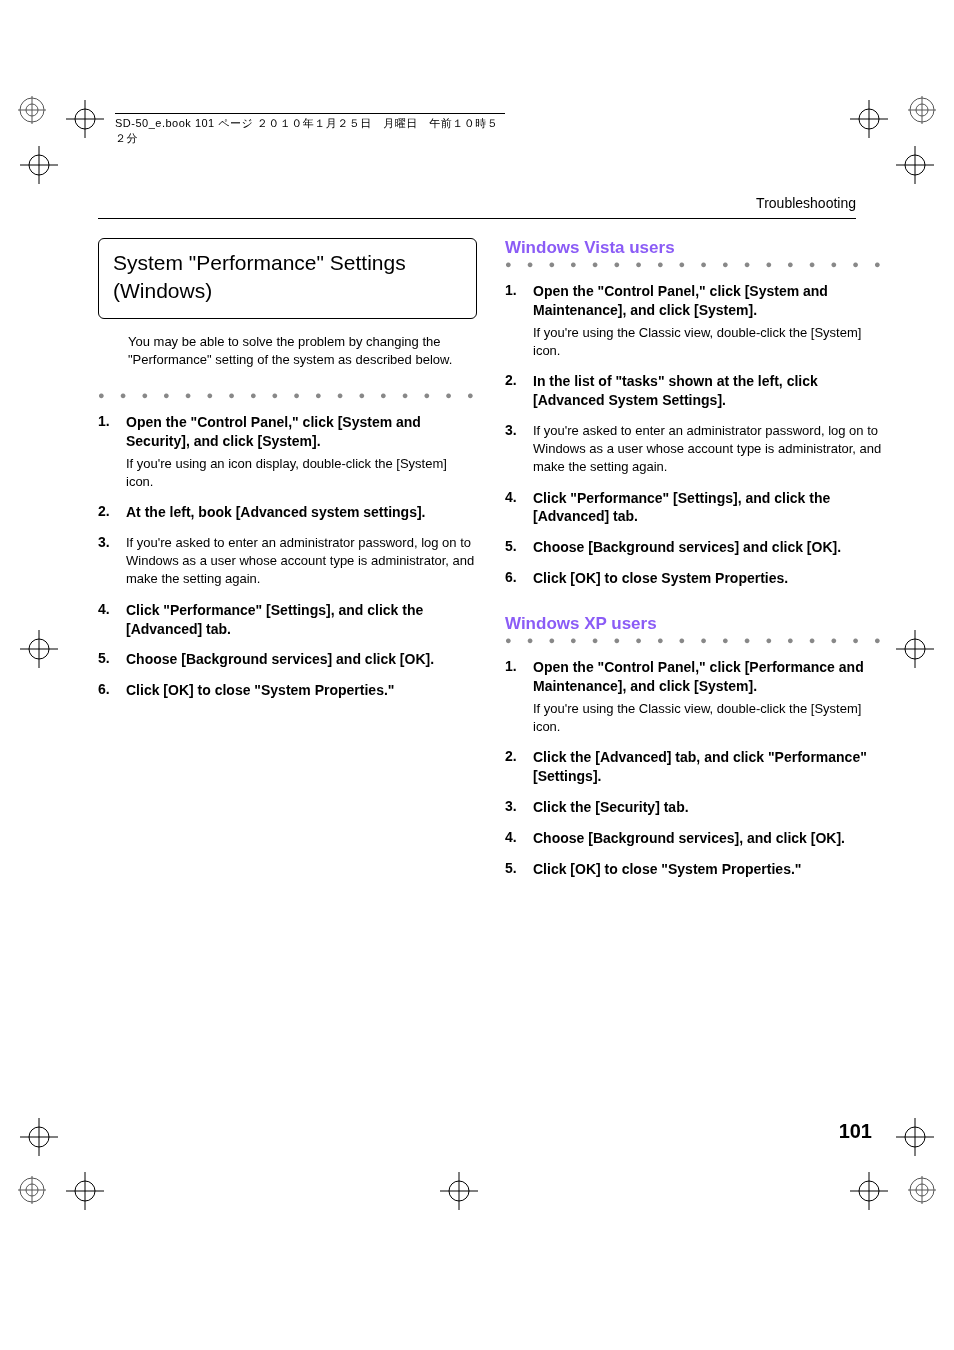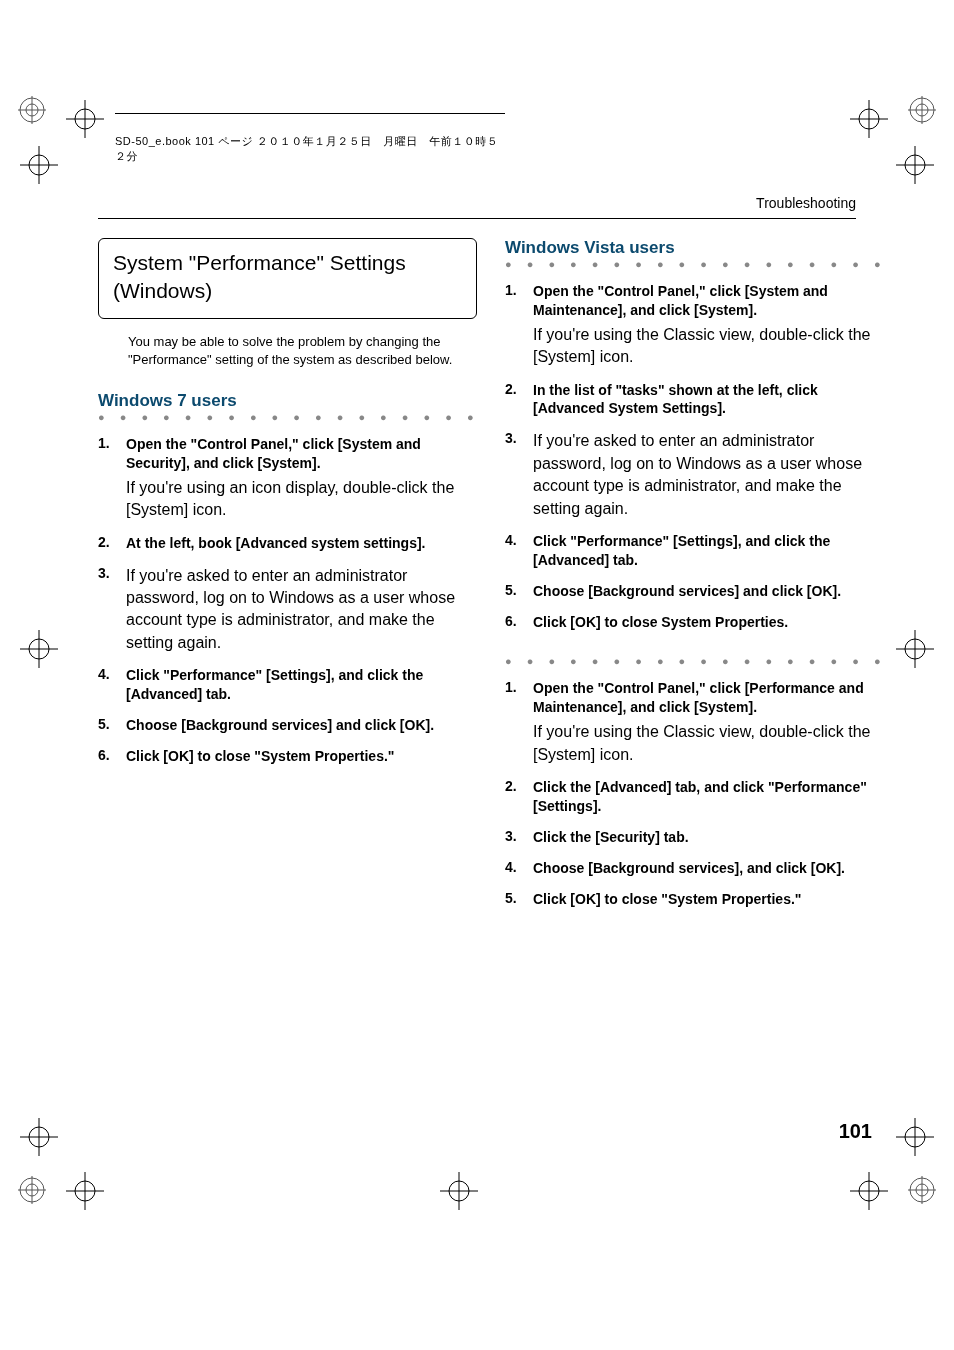--- a/index.html
+++ b/index.html
@@ -23,21 +23,21 @@
     width: 38px;
     height: 38px;
   }
   .top-meta {
     position: absolute;
     left: 115px;
     top: 113px;
     font-size: 11px;
     letter-spacing: 0.5px;
     border-top: 1px solid #000;
-    padding-top: 20px;
+    padding-top: 2px;
     width: 390px;
   }
   .running-head {
     position: absolute;
     right: 98px;
     top: 195px;
     font-size: 14px;
     margin-left: 45px;
   }
   .top-rule {
@@ -66,21 +66,21 @@
     line-height: 1.35;
     margin-bottom: 14px;
   }
   .intro {
     font-size: 13px;
     line-height: 1.4;
     margin-left: 30px;
     margin-bottom: 22px;
   }
   .subhead {
-    color: #0c4a6e;
+    color: #8b5cf6;
     font-weight: 700;
     font-size: 17px;
     margin-bottom: 2px;
   }
   .dotted {
     color: #888;
     letter-spacing: 6px;
     font-size: 11px;
     line-height: 8px;
     margin-bottom: 14px;
@@ -107,21 +107,21 @@
     font-weight: 700;
     font-size: 14px;
   }
   .step-bold {
     font-weight: 700;
     font-size: 14px;
     line-height: 1.35;
   }
   .step-note {
     font-weight: 400;
-    font-size: 16px;
+    font-size: 13px;
     line-height: 1.4;
     margin-top: 4px;
   }
   .page-num {
     position: absolute;
     right: 82px;
     top: 1120px;
     font-weight: 700;
     font-size: 20px;
   }
@@ -213,21 +213,20 @@
 <div class="top-meta">SD-50_e.book  101 ページ  ２０１０年１月２５日　月曜日　午前１０時５２分</div>
 <div class="running-head">Troubleshooting</div>
 <div class="top-rule"></div>
 
 <div class="columns">
 
   <div class="col">
     <div class="section-title-box">System "Performance" Settings (Windows)</div>
     <div class="intro">You may be able to solve the problem by changing the "Performance" setting of the system as described below.</div>
 
-    <div class="subhead">Windows 7 users</div>
     <div class="dotted">● ● ● ● ● ● ● ● ● ● ● ● ● ● ● ● ● ● ● ● ● ● ● ● ● ● ● ● ● ●</div>
     <ol class="steps">
       <li>
         <div class="step-bold">Open the "Control Panel," click [System and Security], and click [System].</div>
         <div class="step-note">If you're using an icon display, double-click the [System] icon.</div>
       </li>
       <li>
         <div class="step-bold">At the left, book [Advanced system settings].</div>
       </li>
       <li>
@@ -265,20 +264,21 @@
       <li>
         <div class="step-bold">Choose [Background services] and click [OK].</div>
       </li>
       <li>
         <div class="step-bold">Click [OK] to close System Properties.</div>
       </li>
     </ol>
 
     <div style="height:14px"></div>
 
+    <div class="subhead">Windows XP users</div>
     <div class="dotted">● ● ● ● ● ● ● ● ● ● ● ● ● ● ● ● ● ● ● ● ● ● ● ● ● ● ● ● ● ●</div>
     <ol class="steps">
       <li>
         <div class="step-bold">Open the "Control Panel," click [Performance and Maintenance], and click [System].</div>
         <div class="step-note">If you're using the Classic view, double-click the [System] icon.</div>
       </li>
       <li>
         <div class="step-bold">Click the [Advanced] tab, and click "Performance" [Settings].</div>
       </li>
       <li>

